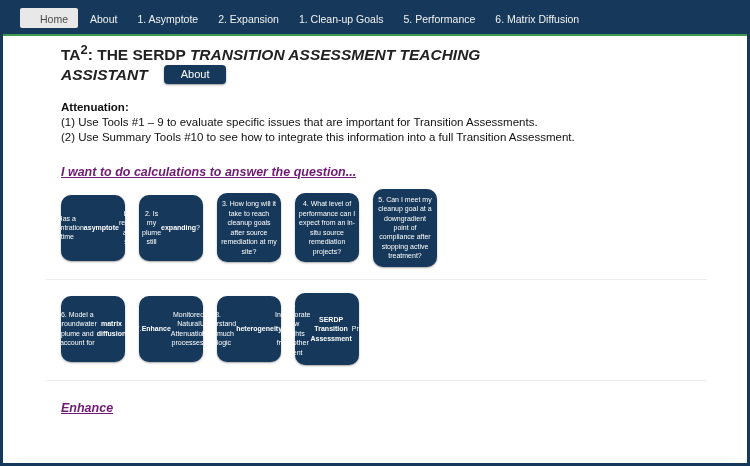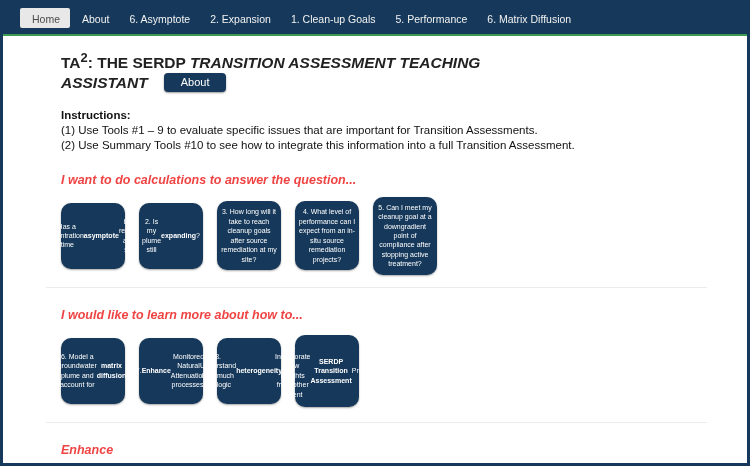--- a/index.html
+++ b/index.html
@@ -31,25 +31,25 @@
     line-height:33px;
     padding:0 10px;
     text-decoration:none;
     cursor:pointer;
   }
   .nav-item.active{
     background:var(--active-bg);
     color:#4a4a4a;
     line-height:20px;
     margin:5px 2px 6px 2px;
-    padding:1px 10px 0 12px;
+    padding:1px 10px 0 20px;
     border-radius:2px;
   }
   
-  .content{padding:14px 55px 0 58px;}
+  .content{padding:6px 55px 0 58px;}
   .page-title{
     font-size:15.5px;
     font-weight:bold;
     color:#222;
     line-height:1.25;
     max-width:440px;
   }
   .page-title .t-italic{font-style:italic;}
   .about-btn{
     display:inline-block;
@@ -65,22 +65,23 @@
     border:none;
     cursor:pointer;
     box-shadow:0 1px 2px rgba(0,0,0,.4);
   }
   .instructions{margin-top:16px;font-size:11.5px;color:#111;line-height:1.3;}
   .instructions .ins-head{font-weight:bold;}
   .section-heading{
     font-size:12.5px;
     font-weight:bold;
     font-style:italic;
-    color:#ef4444;
+    color:#701a75;
     margin-top:20px;
+    text-decoration:underline;
   }
   .tool-row{
     display:flex;
     align-items:center;
     gap:14px;
     margin-top:10px;
     min-height:78px;
   }
   .tool-btn{
     background:var(--navy);
@@ -101,34 +102,34 @@
     box-shadow:0 1px 2px rgba(0,0,0,.35);
   }
   .divider{border:none;border-top:1px solid #ececec;margin:12px -15px 0 -15px;}
 </style>
 </head>
 <body>
 
 <nav class="navbar">
   <a class="nav-item active">Home</a>
   <a class="nav-item">About</a>
-  <a class="nav-item">6. Asymptote</a>
+  <a class="nav-item">1. Asymptote</a>
   <a class="nav-item">2. Expansion</a>
   <a class="nav-item">1. Clean-up Goals</a>
   <a class="nav-item">5. Performance</a>
   <a class="nav-item">6. Matrix Diffusion</a>
 
 </nav>
 
 <main class="content">
 
   <h1 class="page-title"><span>TA</span><sup>2</sup><span>: THE SERDP </span><span class="t-italic">TRANSITION ASSESSMENT TEACHING ASSISTANT</span><button class="about-btn">About</button></h1>
 
   <div class="instructions">
-    <div class="ins-head">Instructions:</div>
+    <div class="ins-head">Attenuation:</div>
     <div>(1) Use Tools #1 – 9 to evaluate specific issues that are important for Transition Assessments.</div>
     <div>(2) Use Summary Tools #10 to see how to integrate this information into a full Transition Assessment.</div>
   </div>
 
   <h2 class="section-heading">I want to do calculations to answer the question...</h2>
 
   <div class="tool-row">
     <button class="tool-btn">
         <span>1. Has a concentration vs time </span>
         <b>asymptote</b>
@@ -145,21 +146,20 @@
     <button class="tool-btn">
         <span>4. What level of performance can I expect from an in-situ source remediation projects?</span>
       </button>
     <button class="tool-btn" style="min-height:74px;">
         <span>5. Can I meet my cleanup goal at a downgradient point of compliance after stopping active treatment?</span>
       </button>
   </div>
 
   <hr class="divider">
 
-  <h2 class="section-heading">I would like to learn more about how to...</h2>
 
   <div class="tool-row">
     <button class="tool-btn">
         <span>6. Model a groundwater plume and account for </span>
         <b>matrix diffusion</b>
         <span>.</span>
       </button>
     <button class="tool-btn">
         <span>7. </span>
         <b>Enhance</b>

